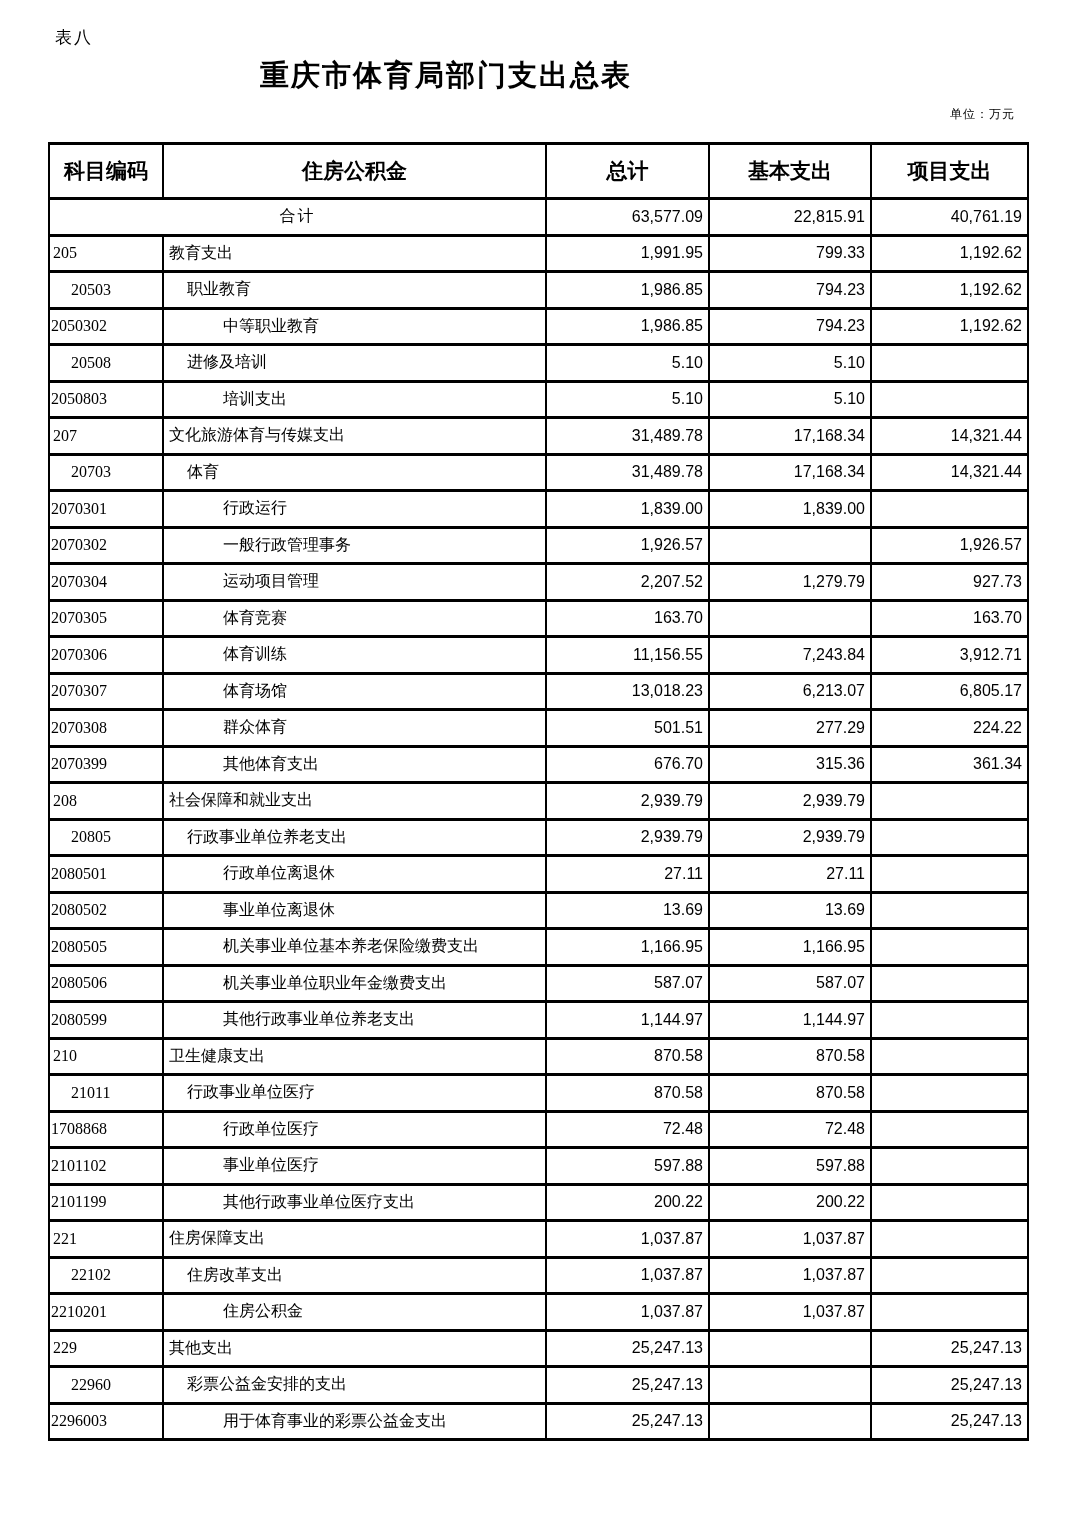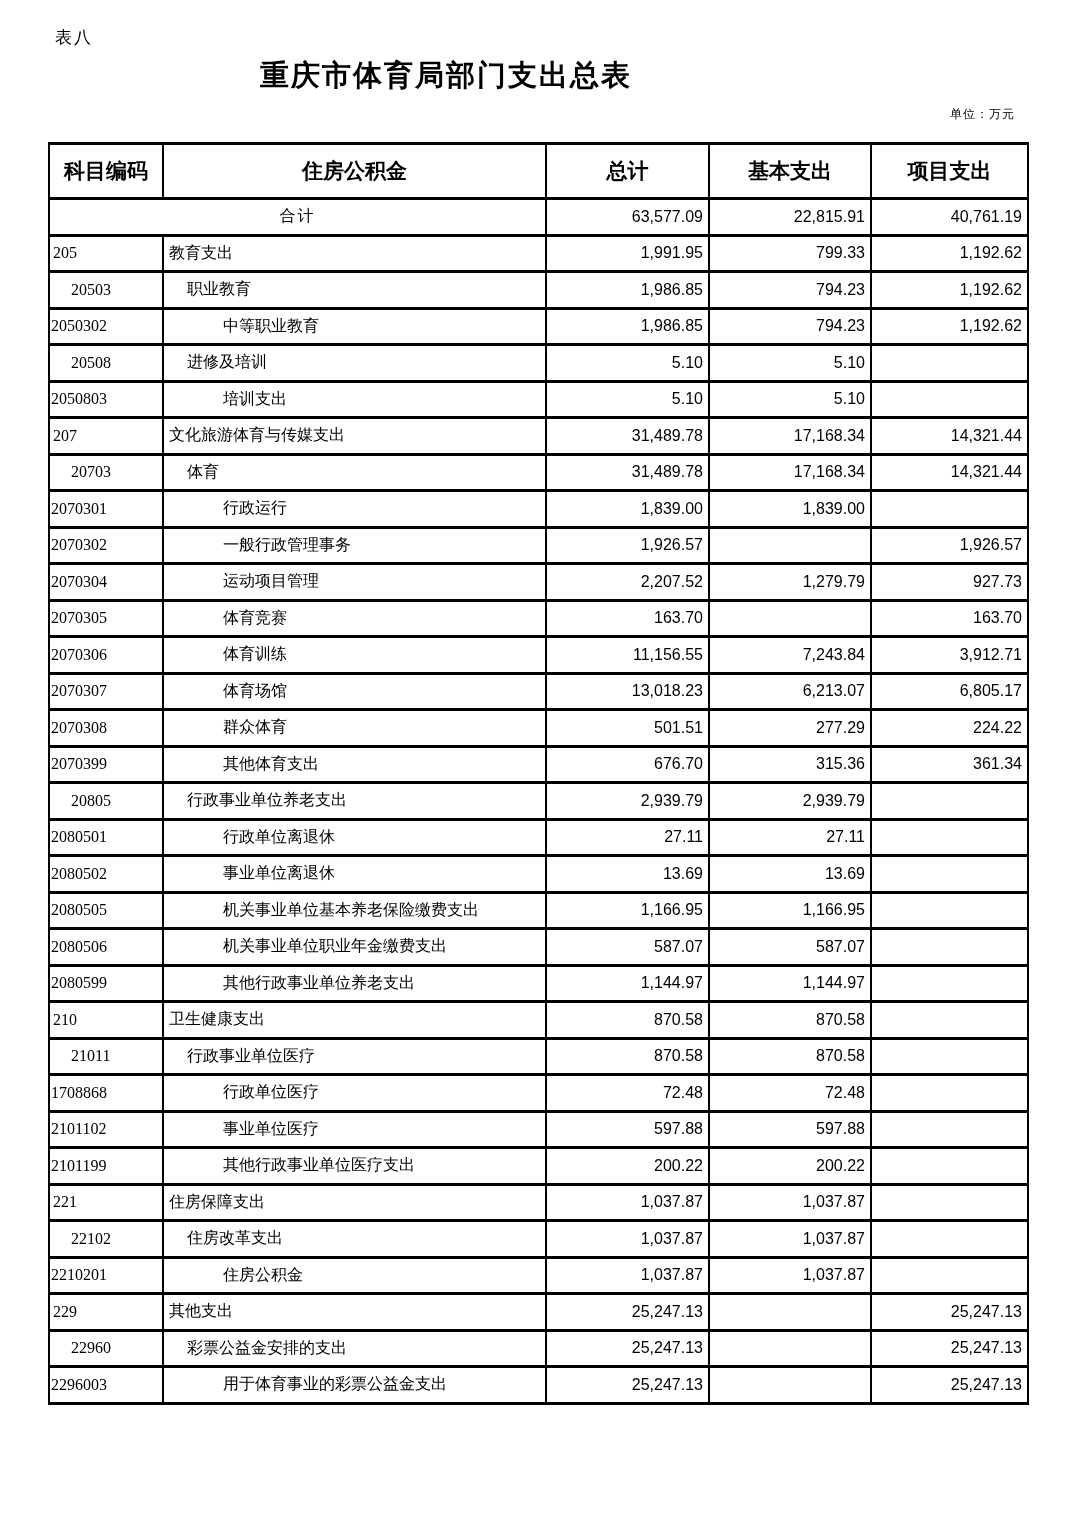--- a/index.html
+++ b/index.html
@@ -182,20 +182,27 @@
     <td class="num-cell">224.22</td>
   </tr>
       <tr>
     <td class="code-cell lvl3">2070399</td>
     <td class="name-cell lvl3">其他体育支出</td>
     <td class="num-cell">676.70</td>
     <td class="num-cell">315.36</td>
     <td class="num-cell">361.34</td>
   </tr>
       <tr>
+    <td class="code-cell lvl1">208</td>
+    <td class="name-cell lvl1">社会保障和就业支出</td>
+    <td class="num-cell">2,939.79</td>
+    <td class="num-cell">2,939.79</td>
+    <td class="num-cell"></td>
+  </tr>
+      <tr>
     <td class="code-cell lvl2">20805</td>
     <td class="name-cell lvl2">行政事业单位养老支出</td>
     <td class="num-cell">2,939.79</td>
     <td class="num-cell">2,939.79</td>
     <td class="num-cell"></td>
   </tr>
       <tr>
     <td class="code-cell lvl3">2080501</td>
     <td class="name-cell lvl3">行政单位离退休</td>
     <td class="num-cell">27.11</td>

